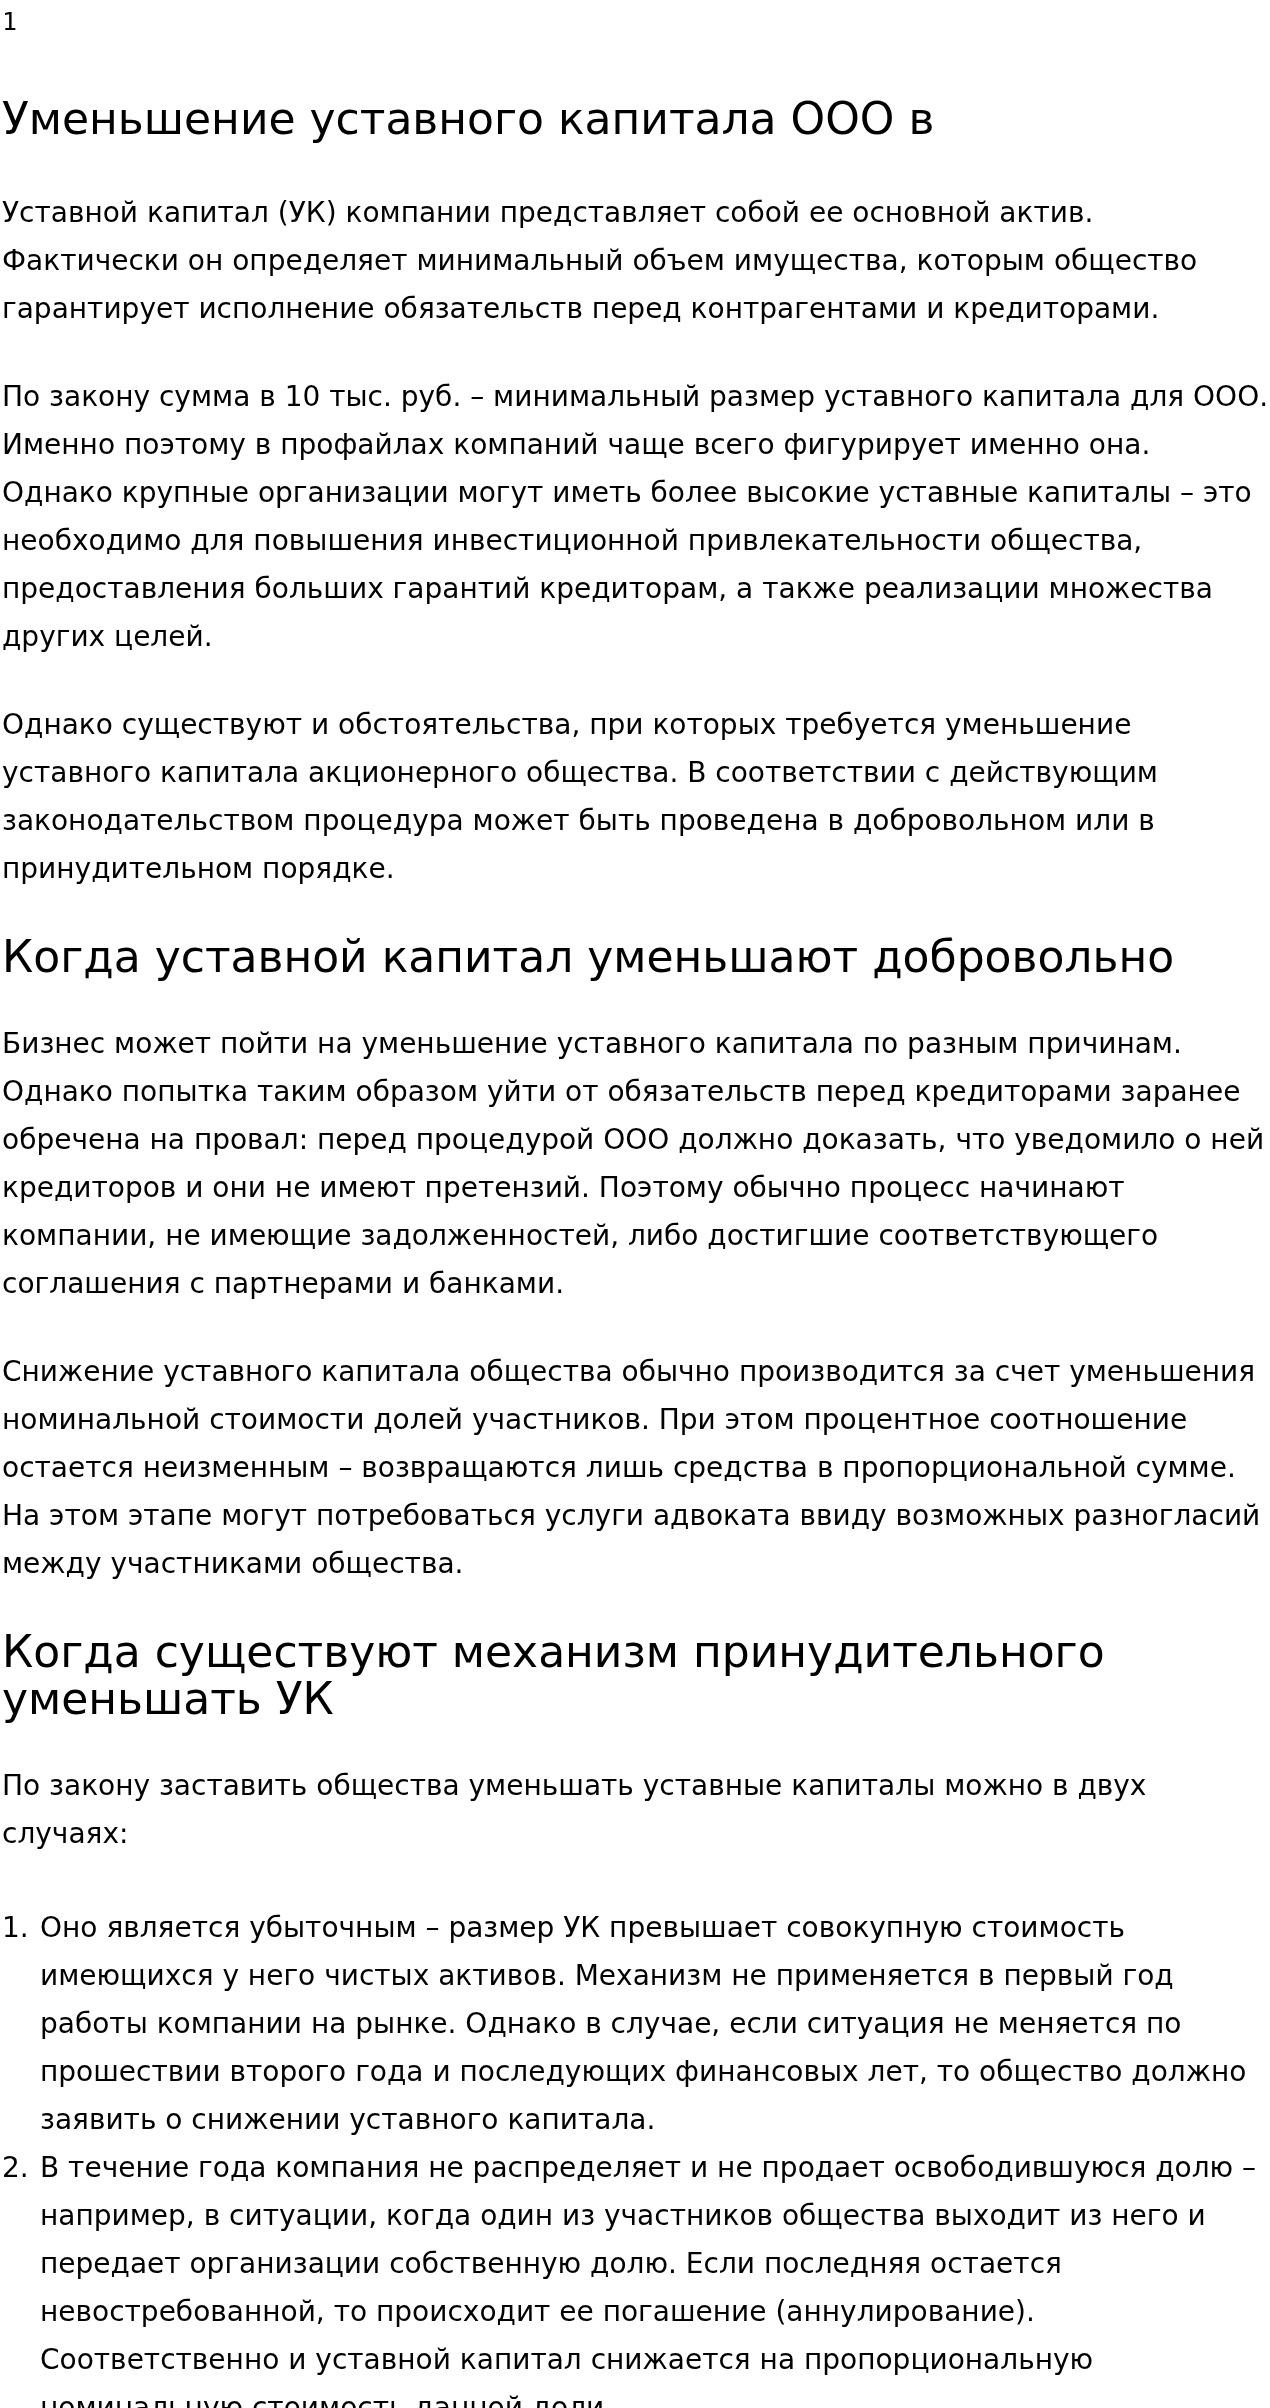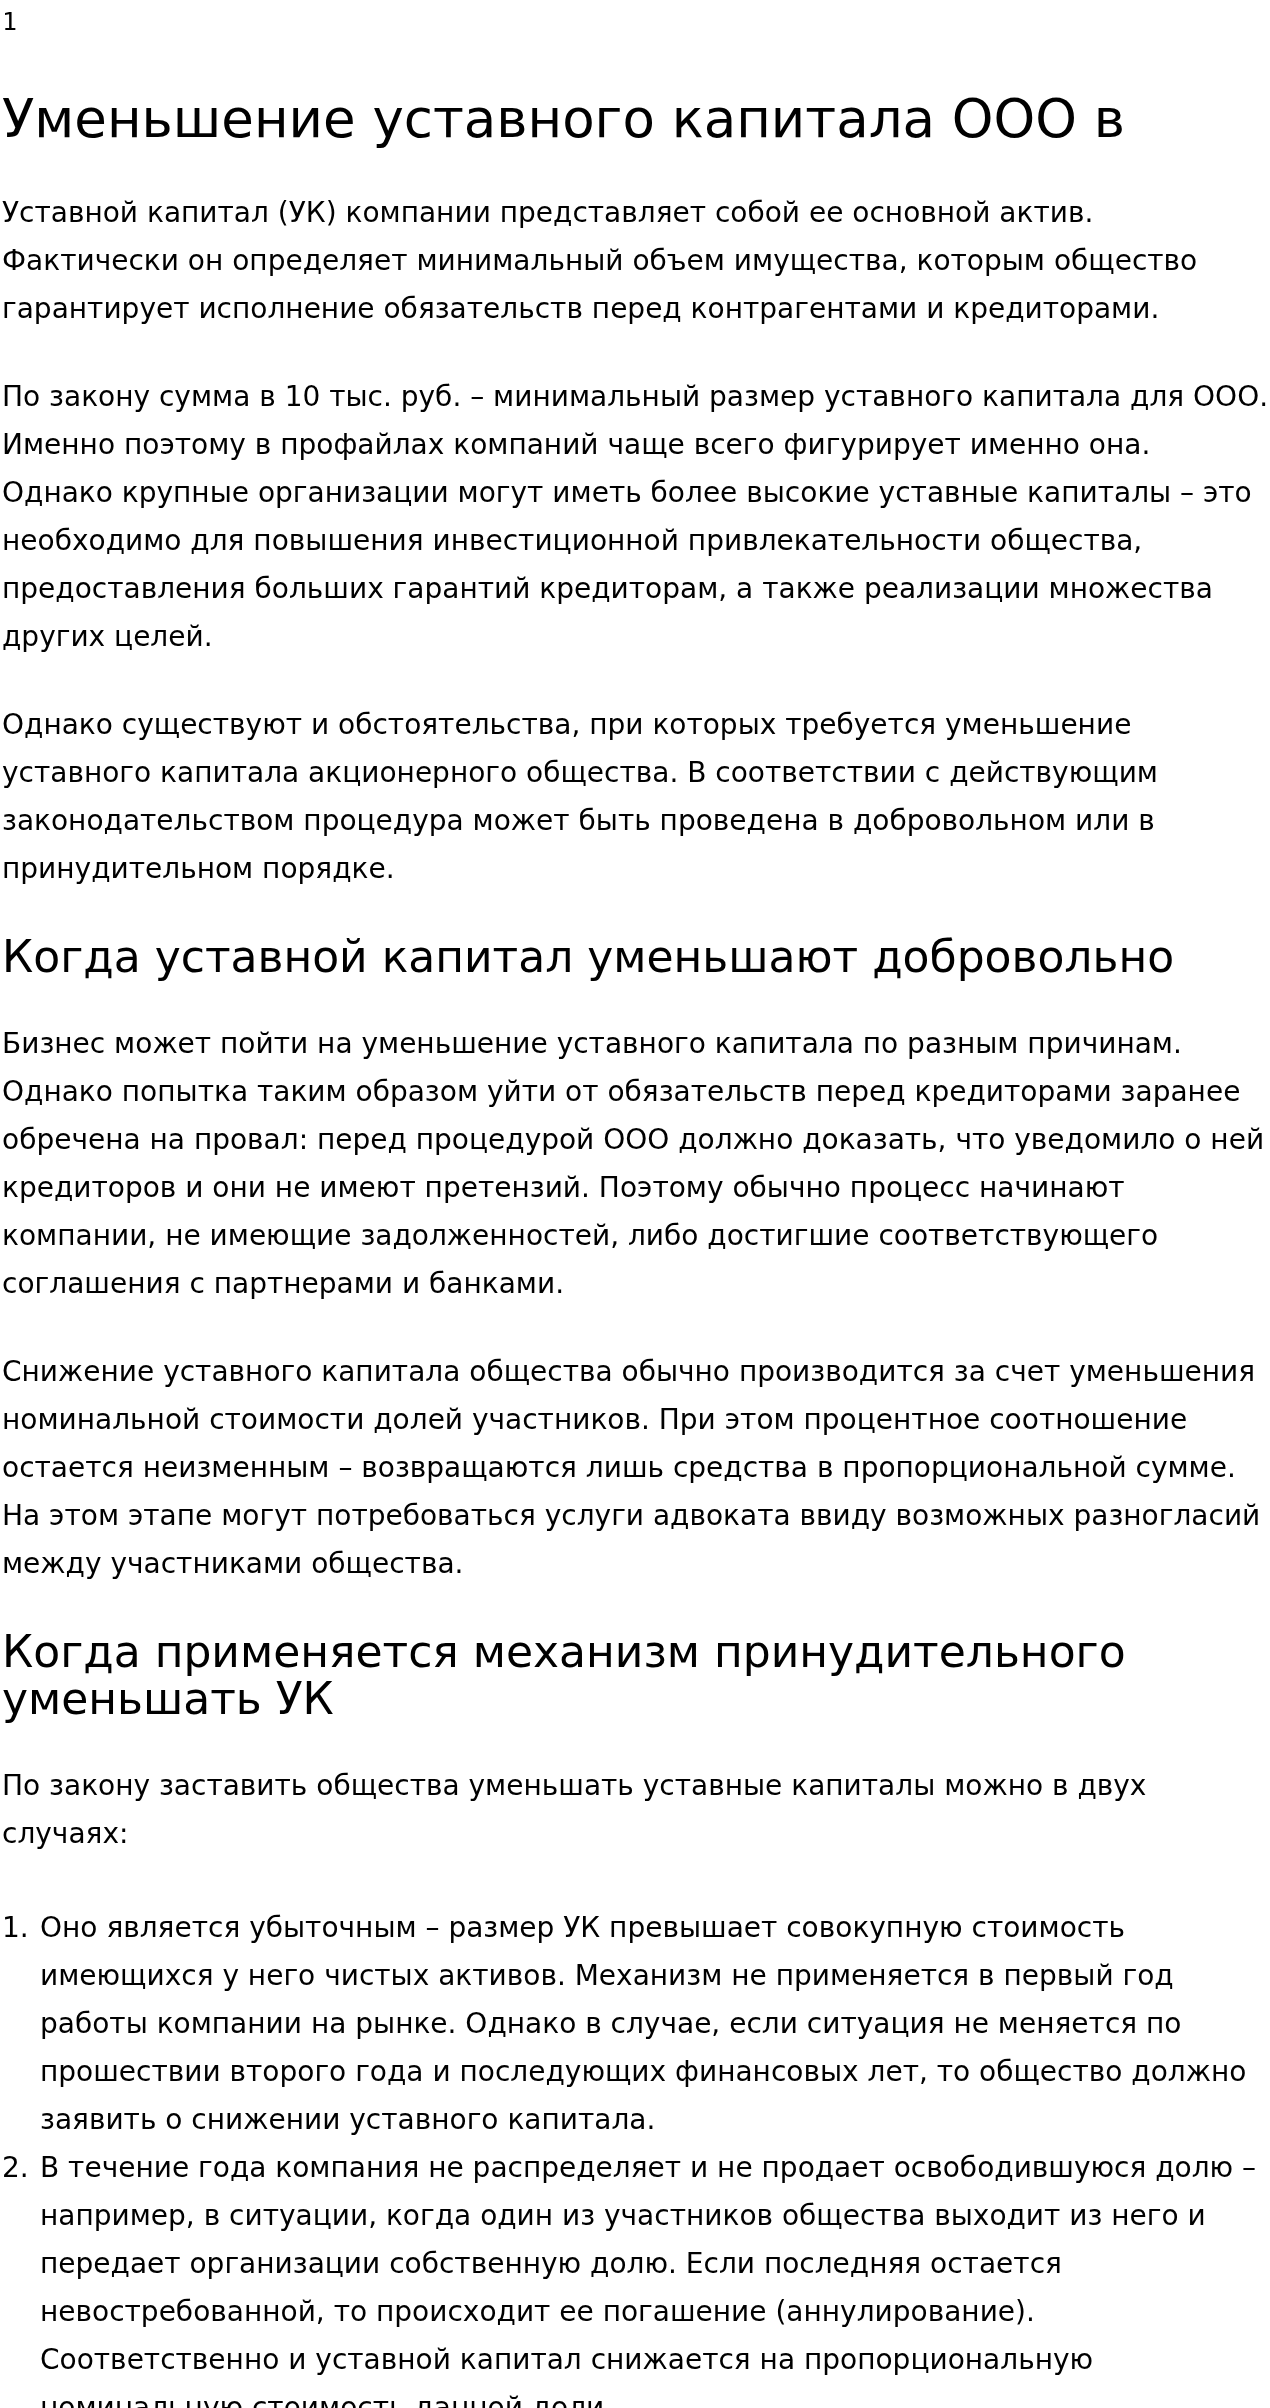--- a/index.html
+++ b/index.html
@@ -15,21 +15,21 @@
     padding: 7px 0 0 2px;
     overflow: hidden;
   }
   .page-number {
     font-family: "DejaVu Sans Mono", monospace;
     font-size: 25px;
     line-height: 30px;
     margin: 0;
   }
   h1 {
-    font-size: 53px;
+    font-size: 44px;
     line-height: 56px;
     font-weight: 400;
     margin: 54px 0 42px 0;
   }
   h2 {
     font-size: 44px;
     line-height: 47px;
     font-weight: 400;
     margin: 28px 0 40px 0;
   }
@@ -66,21 +66,21 @@
 
 <p>Однако существуют и обстоятельства, при которых требуется уменьшение уставного капитала акционерного общества. В соответствии с действующим законодательством процедура может быть проведена в добровольном или в принудительном порядке.</p>
 
 <h2>Когда уставной капитал уменьшают добровольно</h2>
 
 <p>Бизнес может пойти на уменьшение уставного капитала по разным причинам. Однако попытка таким образом уйти от обязательств перед кредиторами заранее обречена на провал: перед процедурой ООО должно доказать, что уведомило о ней кредиторов и они не имеют претензий. Поэтому обычно процесс начинают компании, не имеющие задолженностей, либо достигшие соответствующего соглашения с партнерами и банками.</p>
 
 <p>Снижение уставного капитала общества обычно производится за счет уменьшения номинальной стоимости долей участников. При этом процентное соотношение остается неизменным – возвращаются лишь средства в пропорциональной сумме. На этом этапе могут потребоваться услуги адвоката ввиду возможных разногласий между участниками общества.</p>
 
 <h2>
-  <span class="hline">Когда применяется механизм принудительного</span>
+  <span class="hline">Когда существуют механизм принудительного</span>
   <span class="hline">уменьшать УК</span>
 </h2>
 
 <p>По закону заставить общества уменьшать уставные капиталы можно в двух случаях:</p>
 
 <ol class="forced-list">
   <li>
     <span class="marker">1.</span>
     <span>Оно является убыточным – размер УК превышает совокупную стоимость имеющихся у него чистых активов. Механизм не применяется в первый год работы компании на рынке. Однако в случае, если ситуация не меняется по прошествии второго года и последующих финансовых лет, то общество должно заявить о снижении уставного капитала.</span>
   </li>

